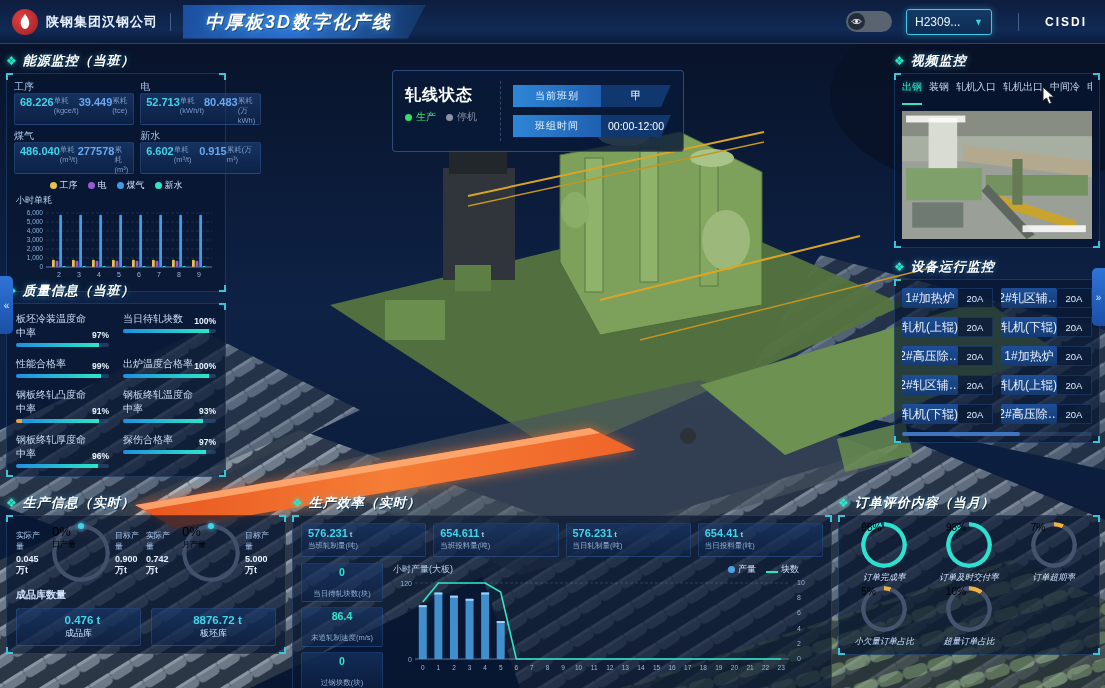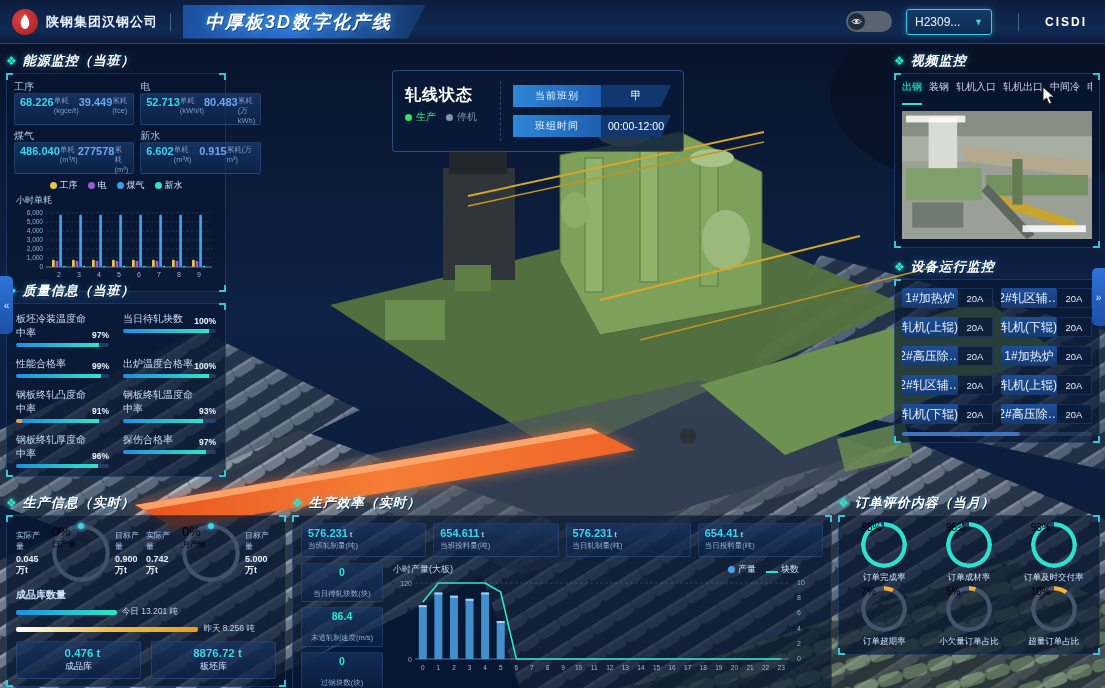--- a/index.html
+++ b/index.html
@@ -151,21 +151,21 @@
   .f-side .fl { color:#8fb0d8; font-size:7.5px; margin-top:11px; text-align:center; }
   #eff-chart-wrap { flex:1; position:relative; }
   #eff-chart-cap { color:#bcd6f2; font-size:9px; position:absolute; left:2px; top:0; }
   #eff-legend { position:absolute; right:24px; top:0; display:flex; gap:10px; }
   .lg-line { width:12px; height:2px; background:#2ee6c8; margin-top:4px; }
 
   
   #panel-orders { left:838px; top:494px; width:262px; }
   #orders-box { padding:6px 4px; display:grid; grid-template-columns:repeat(3,1fr); grid-template-rows:1fr 1fr; gap:2px; }
   .donut-cell { display:flex; flex-direction:column; align-items:center; justify-content:center; gap:4px; }
-  .donut-cell .dl { color:#cfe3ff; font-size:8.5px; }
+  .donut-cell .dl { color:#cfe3ff; font-size:8.5px;font-style:italic; }
 
   
   #cursor { position:absolute; z-index:99; }
 </style>
 </head>
 <body>
 
 <div class="stage">
 
   <svg class="scene" viewBox="0 0 1105 688" preserveAspectRatio="none">
@@ -650,30 +650,20 @@
               </div>
               <i class="g-dot"></i>
             </div>
             <div class="g-side">
               <div class="g-lab">目标产量</div>
               <div class="g-num">5.000 万t</div>
             </div>
           </div>
         </div>
       <div id="stock-title">成品库数量</div>
-      <div id="stock-bars">
-          <div class="s-row">
-            <span class="s-bar" style="width: 100.8px; background: linear-gradient(90deg, rgb(31, 143, 224), rgb(46, 230, 200));"></span>
-            <span class="s-lbl">今日 13.201 吨</span>
-          </div>
-          <div class="s-row">
-            <span class="s-bar" style="width: 182.4px; background: linear-gradient(90deg, rgb(255, 255, 255), rgb(240, 192, 64), rgb(232, 160, 32));"></span>
-            <span class="s-lbl">昨天 8.256 吨</span>
-          </div>
-        </div>
       <div id="prod-cards">
           <div class="p-card">
             <div class="pv">0.476 t</div>
             <div class="pl">成品库</div>
           </div>
           <div class="p-card">
             <div class="pv">8876.72 t</div>
             <div class="pl">板坯库</div>
           </div>
         </div>
@@ -807,31 +797,20 @@
             <div class="hole-txt" style="position: absolute; inset: 0px;">
               <div class="hole-txt" style="mask: none; position: absolute; inset: 0px;">
                 <div class="pct" style="font-size: 10px;">98%</div>
               </div>
             </div>
           </div>
           <div class="dl">订单完成率</div>
         </div>
         <div class="donut-cell">
           <div style="position: relative; width: 46px; height: 46px; flex: 0 0 auto;">
-            <div class="ring" style="width: 46px; height: 46px; background: conic-gradient(rgb(46, 224, 208) 0deg, rgb(46, 224, 208) 95%, rgb(42, 63, 97) 95%, rgb(42, 63, 97) 100%); mask: radial-gradient(circle, transparent 18px, rgb(0, 0, 0) 19px);"></div>
-            <div class="hole-txt" style="position: absolute; inset: 0px;">
-              <div class="hole-txt" style="mask: none; position: absolute; inset: 0px;">
-                <div class="pct" style="font-size: 10px;">95%</div>
-              </div>
-            </div>
-          </div>
-          <div class="dl">订单成材率</div>
-        </div>
-        <div class="donut-cell">
-          <div style="position: relative; width: 46px; height: 46px; flex: 0 0 auto;">
             <div class="ring" style="width: 46px; height: 46px; background: conic-gradient(rgb(46, 224, 208) 0deg, rgb(46, 224, 208) 93%, rgb(42, 63, 97) 93%, rgb(42, 63, 97) 100%); mask: radial-gradient(circle, transparent 18px, rgb(0, 0, 0) 19px);"></div>
             <div class="hole-txt" style="position: absolute; inset: 0px;">
               <div class="hole-txt" style="mask: none; position: absolute; inset: 0px;">
                 <div class="pct" style="font-size: 10px;">93%</div>
               </div>
             </div>
           </div>
           <div class="dl">订单及时交付率</div>
         </div>
         <div class="donut-cell">

